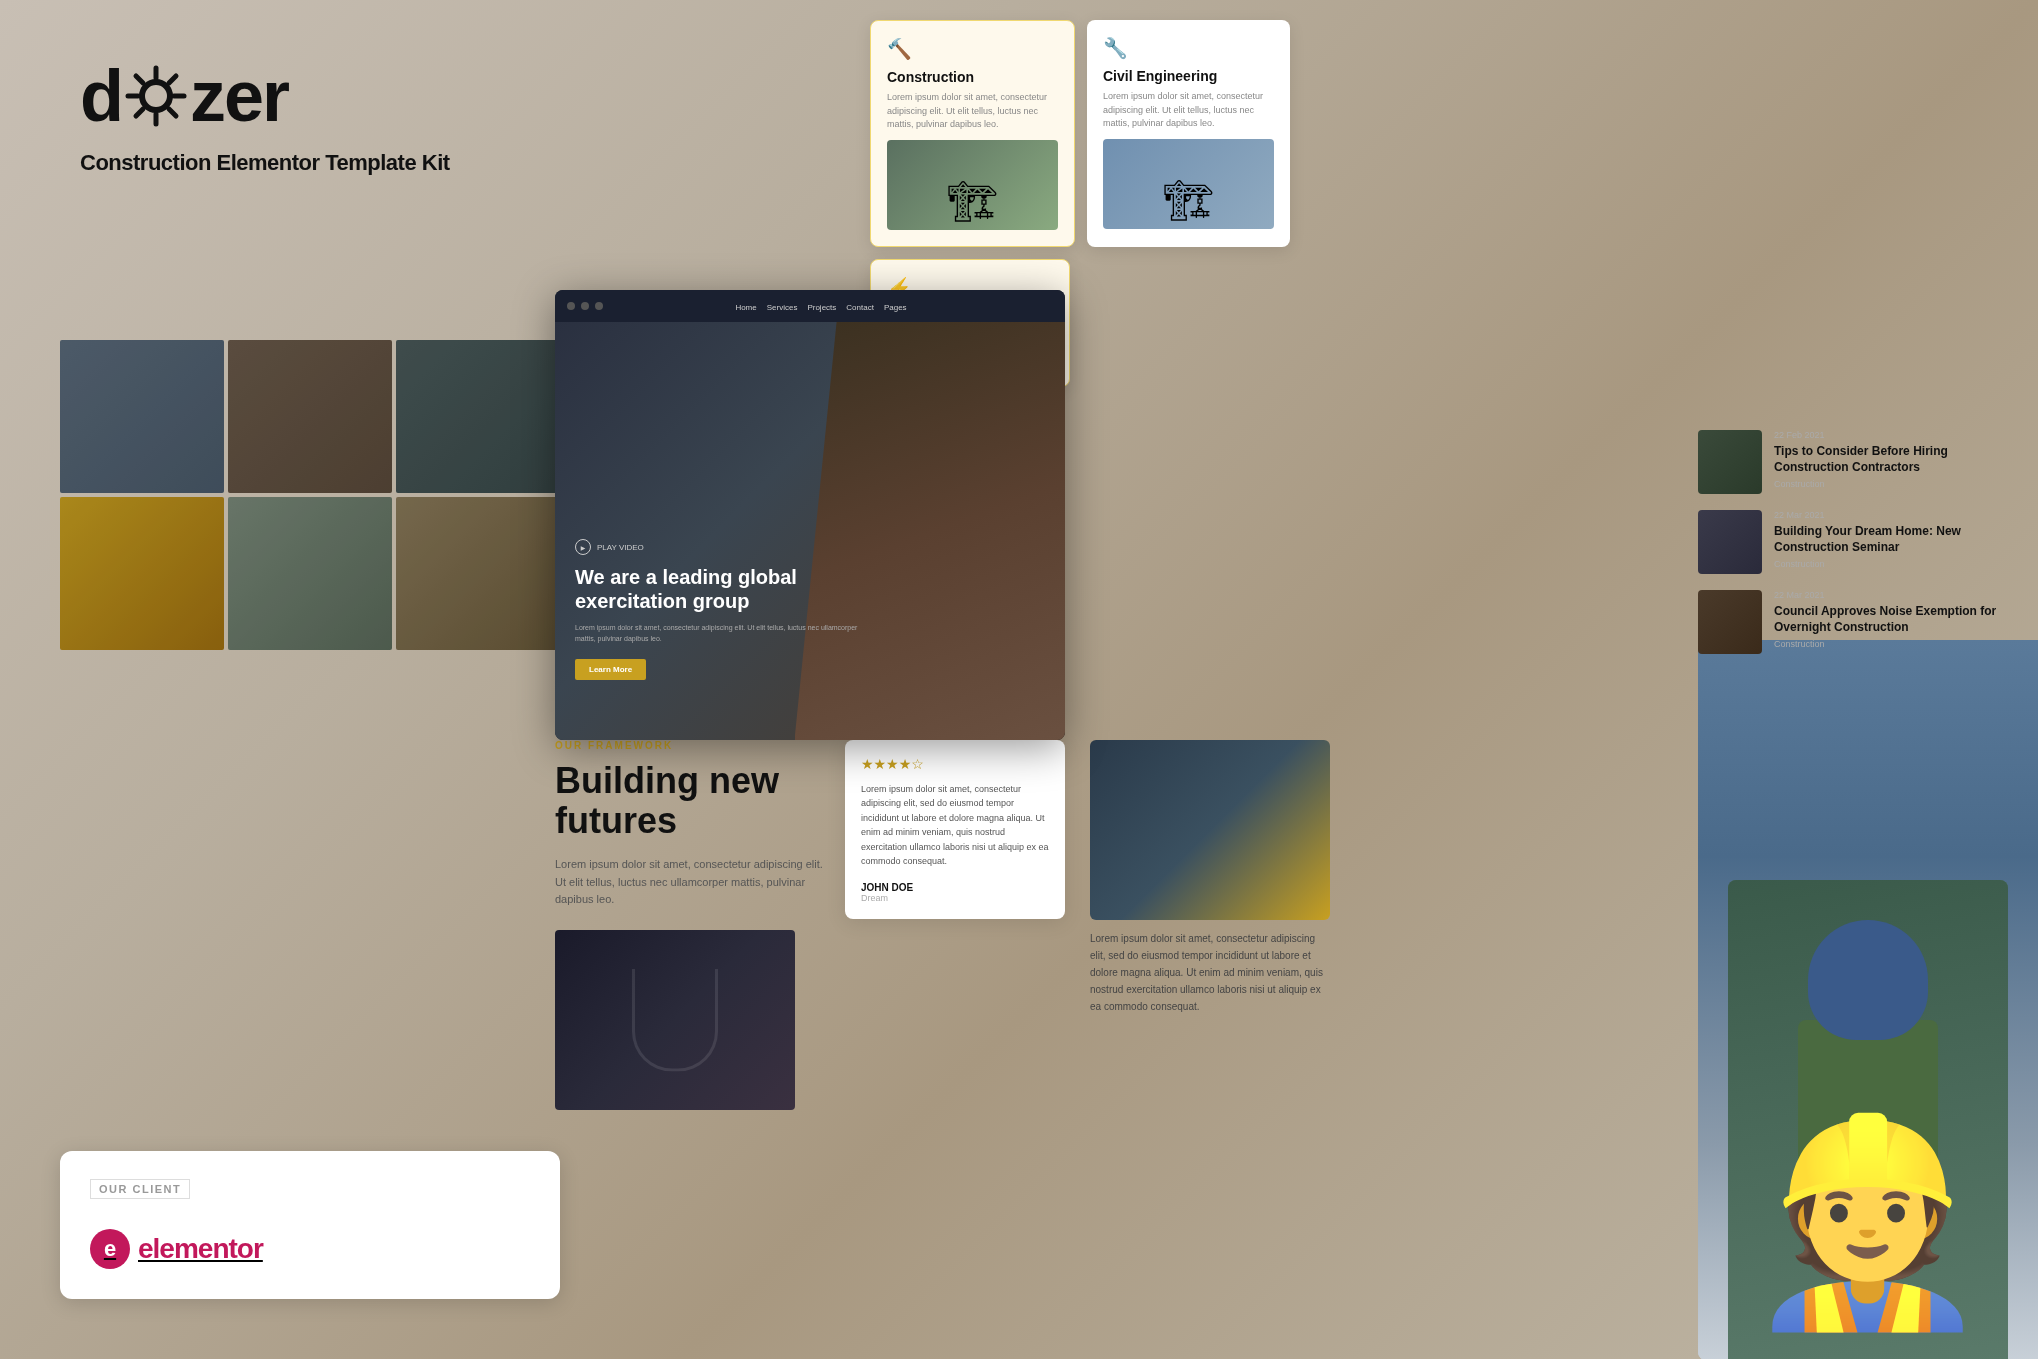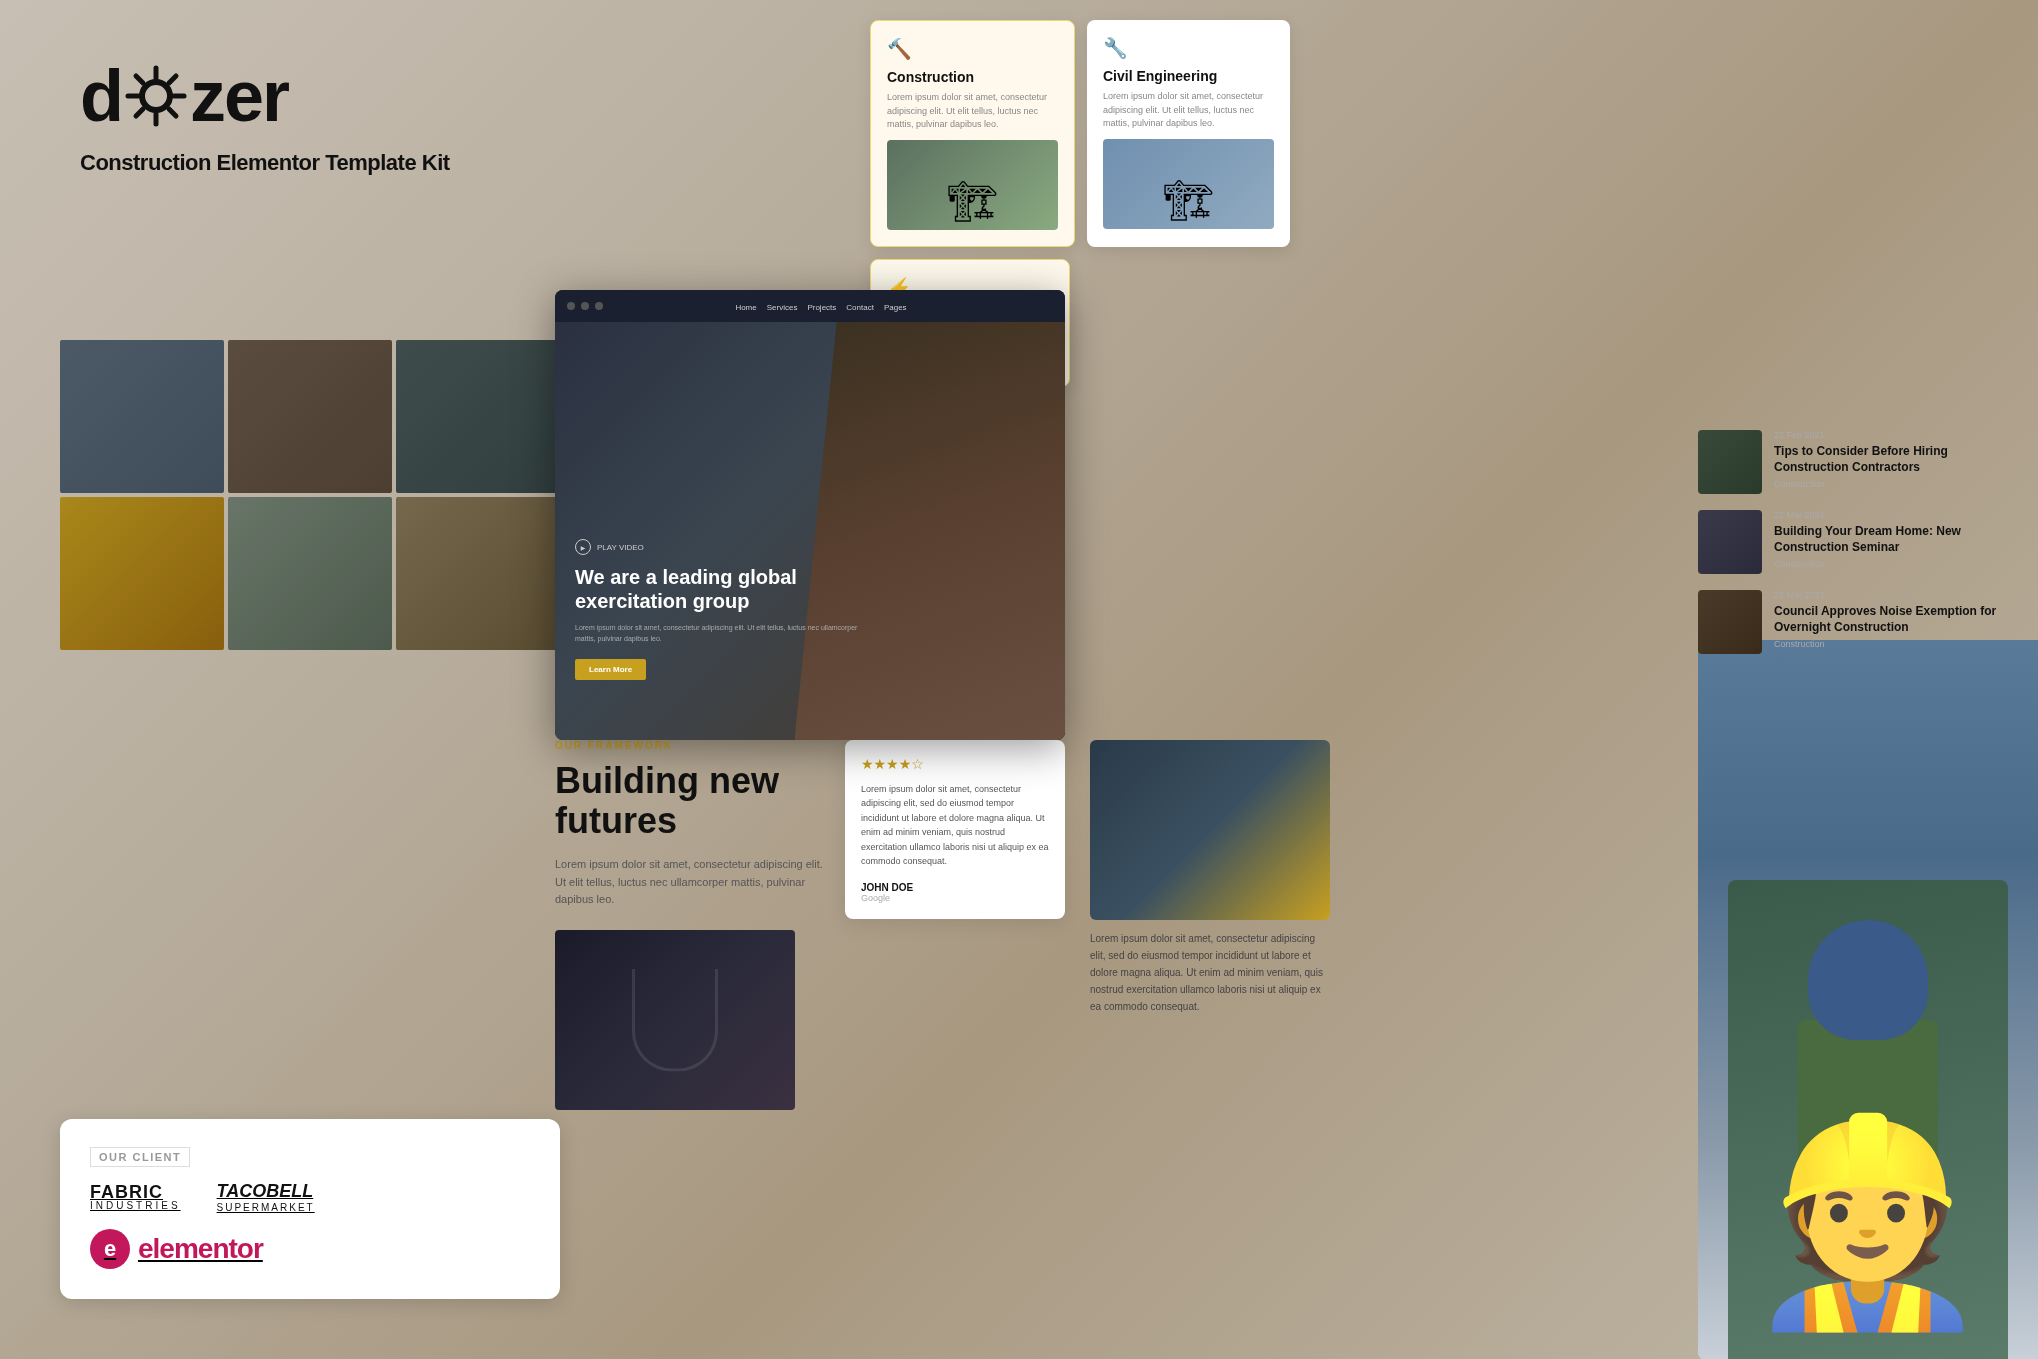--- a/index.html
+++ b/index.html
@@ -595,30 +595,20 @@
   <div class="photo-cell photo-cell-1"></div>
   <div class="photo-cell photo-cell-2"></div>
   <div class="photo-cell photo-cell-3"></div>
   <div class="photo-cell photo-cell-4"></div>
   <div class="photo-cell photo-cell-5"></div>
   <div class="photo-cell photo-cell-6"></div>
 </div>
 
 <div class="clients-section">
   <span class="our-client-label">OUR CLIENT</span>
-  <div class="client-logos">
-    <div class="client-logo-fabric">
-      FABRIC
-      <span class="sub">INDUSTRIES</span>
-    </div>
-    <div class="client-logo-taco">
-      TACOBELL
-      <span class="sub">supermarket</span>
-    </div>
-  </div>
   <div class="client-logo-elementor" style="margin-top:16px;">
     <div class="elementor-icon">e</div>
     <span class="elementor-text">elementor</span>
   </div>
 </div>
 
 <div class="browser-mockup">
   <div class="browser-bar">
     <div class="browser-dot"></div>
     <div class="browser-dot"></div>
@@ -705,21 +695,21 @@
 <div class="building-section">
   <div class="our-framework">OUR FRAMEWORK</div>
   <div class="building-title">Building new futures</div>
   <div class="building-text">Lorem ipsum dolor sit amet, consectetur adipiscing elit. Ut elit tellus, luctus nec ullamcorper mattis, pulvinar dapibus leo.</div>
 </div>
 
 <div class="testimonial-card">
   <div class="stars">★★★★☆</div>
   <div class="testimonial-text">Lorem ipsum dolor sit amet, consectetur adipiscing elit, sed do eiusmod tempor incididunt ut labore et dolore magna aliqua. Ut enim ad minim veniam, quis nostrud exercitation ullamco laboris nisi ut aliquip ex ea commodo consequat.</div>
   <div class="testimonial-author">JOHN DOE</div>
-  <div class="testimonial-source">Google</div>
+  <div class="testimonial-source">Dream</div>
 </div>
 
 <div style="position:absolute; top:740px; left:1090px; width:240px; height:180px; background:linear-gradient(135deg,#2a3a4a,#3a5060,#c8a020); border-radius:6px; z-index:10;"></div>
 
 <div class="building-desc-section" style="position:absolute; top:930px; left:1090px; width:240px; z-index:10;">
   <div class="building-desc-text">Lorem ipsum dolor sit amet, consectetur adipiscing elit, sed do eiusmod tempor incididunt ut labore et dolore magna aliqua. Ut enim ad minim veniam, quis nostrud exercitation ullamco laboris nisi ut aliquip ex ea commodo consequat.</div>
 </div>
 
 <div class="tunnel-image"></div>
 

